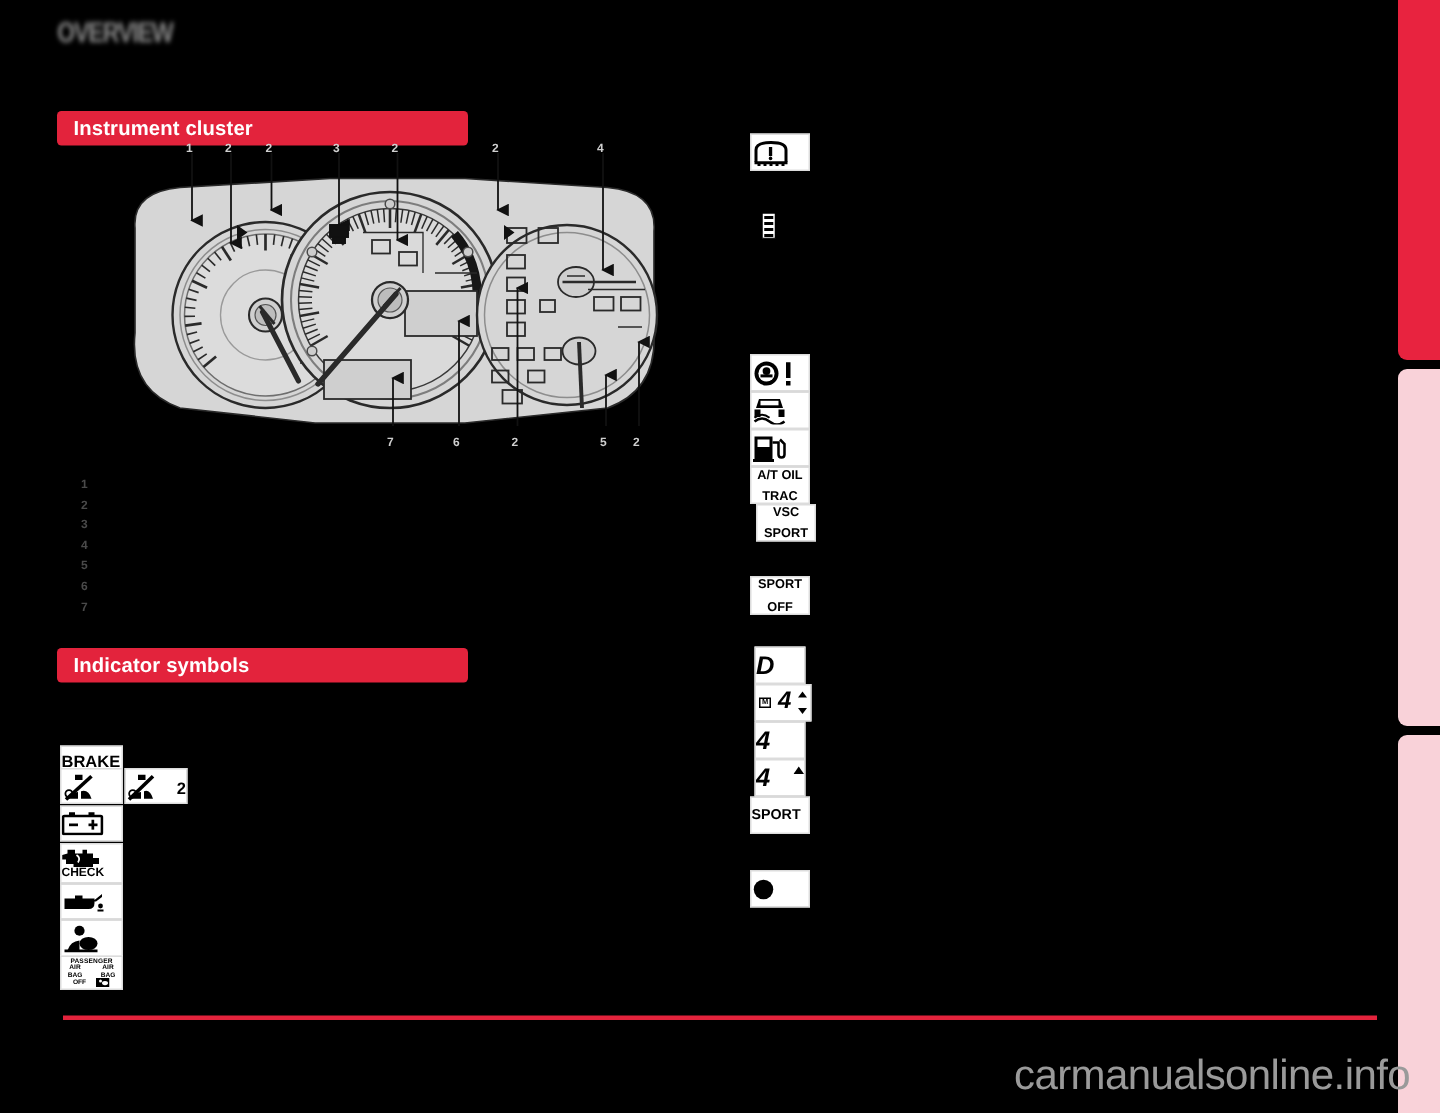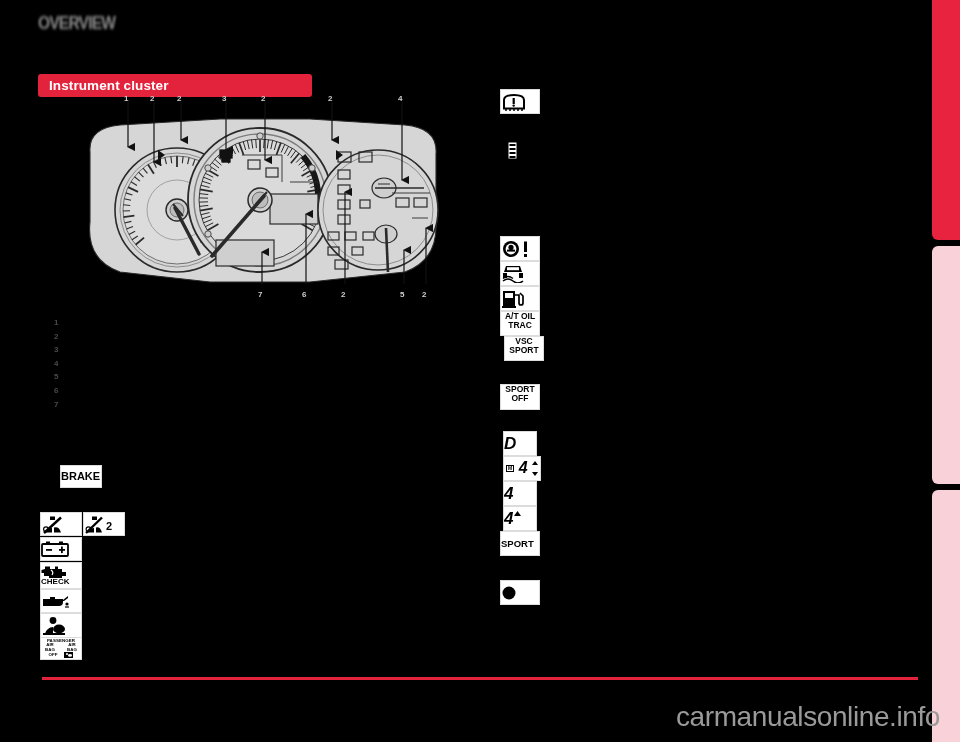--- a/index.html
+++ b/index.html
@@ -35,21 +35,21 @@
       font-family:"Liberation Sans",sans-serif;}
 
   
   .legend{position:absolute;left:54px;top:316px;width:330px;}
   .legend .row{height:13.6px;display:flex;align-items:flex-start;}
   .legend .num{width:16px;color:#4a4a4a;font-size:8px;font-weight:bold;line-height:13.6px;}
   .legend .txt{color:#050505;font-size:8px;line-height:13.6px;}
 
   
   .sym{position:absolute;background:#fff;border:1px solid #dcdcdc;
-       display:flex;align-items:center;justify-content:flex-start;
+       display:flex;align-items:center;justify-content:space-between;
        color:#000;overflow:hidden;}
   .sym .t{font-weight:bold;line-height:1.02;text-align:center;
           font-family:"Liberation Sans",sans-serif;}
 
   
   .seg{font-family:"DejaVu Sans Mono",monospace;font-style:italic;font-weight:bold;}
 
   
   .botrule{position:absolute;left:42px;top:677px;width:876px;height:2.5px;background:#e3233c;}
   .wm{position:absolute;left:676px;top:701px;color:#9a9a9a;font-size:28px;
@@ -349,22 +349,25 @@
     <div class="row">
         <div class="num">6</div>
         <div class="txt"></div>
       </div>
     <div class="row">
         <div class="num">7</div>
         <div class="txt"></div>
       </div>
   </div>
 
-
-  <div class="sym" style="left:40px;top:465px;width:40px;height:21px;margin-left:20px;">
+  <div class="secbar" id="bar-symbols">
+    <div class="lbl">Indicator symbols</div>
+  </div>
+
+  <div class="sym" style="left:40px;top:497px;width:40px;height:21px;">
     <div class="t" style="font-size:11px;">BRAKE</div>
   </div>
 
   <div class="sym" style="left:40px;top:512px;width:40px;height:22px;">
     <svg width="26" height="19" viewBox="0 0 26 19">
       <path d="M9,1.5 L14,1.5 L14,5 L9,5 z" fill="#000"></path>
       <path d="M4,17.5 L11,17.5 L11,13 Q7,13 4,17.5 z" fill="#000"></path>
       <path d="M13,17.5 L20,17.5 Q18,11 13,12.5 z" fill="#000"></path>
       <path d="M3,18 L20,2.5" stroke="#000" stroke-width="2.4"></path>
       <circle cx="5" cy="14.2" r="2.4" fill="none" stroke="#000" stroke-width="1.2"></circle>

